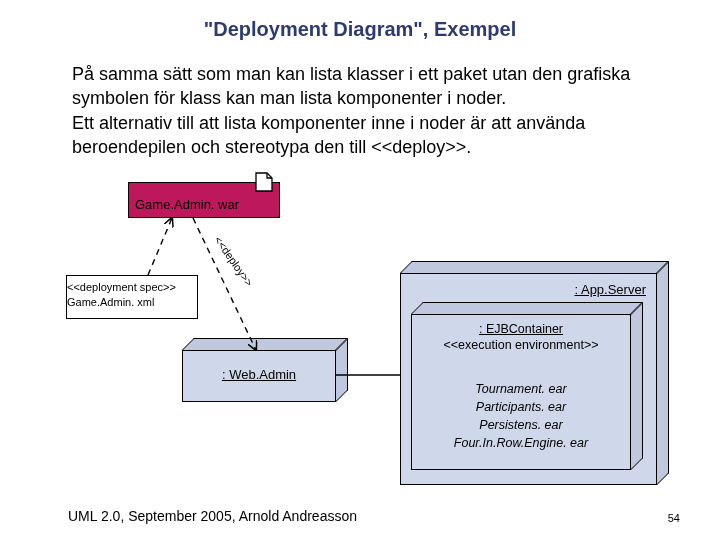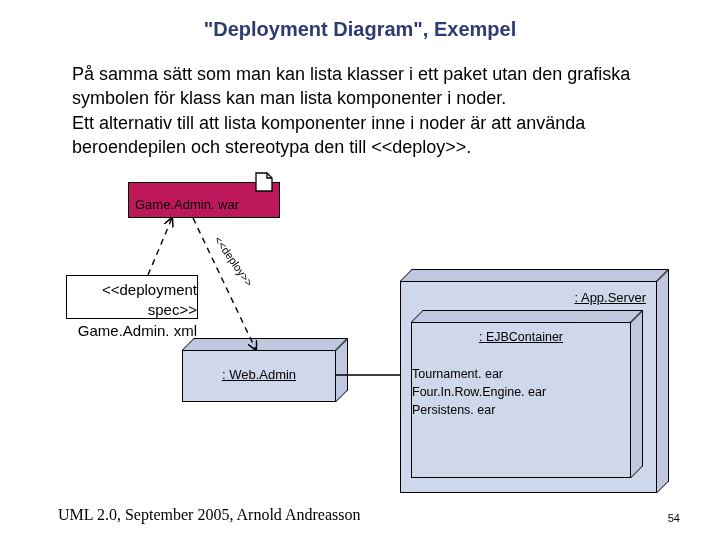--- a/index.html
+++ b/index.html
@@ -51,22 +51,22 @@
     height: 20px;
   }
   .deployspec {
     position: absolute;
     left: 66px;
     top: 275px;
     width: 130px;
     height: 38px;
     border: 1.5px solid #000;
     background: #fff;
-    font-size: 15px;
-    text-align: right;
+    font-size: 11px;
+    text-align: left;
     padding-top: 4px;
     line-height: 1.35;
   }
   .svglayer {
     position: absolute;
     left: 0;
     top: 0;
     width: 720px;
     height: 540px;
     pointer-events: none;
@@ -100,21 +100,20 @@
     height: 100%;
     transform: skewY(-45deg);
     transform-origin: top left;
     border-left: none;
   }
   .appserver {
     left: 400px;
     top: 273px;
     width: 255px;
     height: 210px;
-    margin-top: 8px;
   }
   .appserver .applabel {
     position: absolute;
     right: 10px;
     top: 8px;
     font-size: 13px;
     text-decoration: underline;
   }
   .ejb {
     position: absolute;
@@ -130,24 +129,25 @@
     top: 6px;
     text-align: center;
     font-size: 12.5px;
     line-height: 1.3;
   }
   .ejblabel .u { text-decoration: underline; }
   .ejb .ears {
     position: absolute;
     left: 0;
     right: 0;
-    top: 42px;
-    text-align: left;
+    top: 65px;
+    text-align: center;
     font-size: 12.5px;
     line-height: 1.45;
+    font-style: italic;
   }
   .webserver {
     left: 182px;
     top: 350px;
     width: 152px;
     height: 50px;
   }
   .webserver .wslabel {
     position: absolute;
     left: 0; right: 0; top: 16px;
@@ -158,24 +158,23 @@
   .deploy-edge-label {
     position: absolute;
     left: 222px;
     top: 234px;
     font-size: 11px;
     transform: rotate(55deg);
     transform-origin: left top;
   }
   .footer-left {
     position: absolute;
-    left: 58px;
+    left: 68px;
     bottom: 16px;
-    font-size: 16px;
-    font-family: Liberation Serif, serif;
+    font-size: 14px;
   }
   .footer-right {
     position: absolute;
     right: 40px;
     bottom: 16px;
     font-size: 11px;
     text-align: right;
   }
 </style>
 </head>
@@ -199,25 +198,27 @@
 <div class="deployspec">
   <div>&lt;&lt;deployment spec&gt;&gt;</div>
   <div>Game.Admin. xml</div>
 </div>
 
 <div class="node3d appserver">
   <div class="applabel">: App.Server</div>
   <div class="node3d ejb">
     <div class="ejblabel">
       <span class="u">: EJBContainer</span><br>
+      <span>&lt;&lt;execution environment&gt;&gt;</span>
     </div>
     <div class="ears">
       <div>Tournament. ear</div>
+      <div>Participants. ear</div>
+      <div>Persistens. ear</div>
       <div>Four.In.Row.Engine. ear</div>
-      <div>Persistens. ear</div>
     </div>
   </div>
 </div>
 
 <div class="node3d webserver">
   <div class="wslabel">: Web.Admin</div>
 </div>
 
 <div class="deploy-edge-label">&lt;&lt;deploy&gt;&gt;</div>
 

